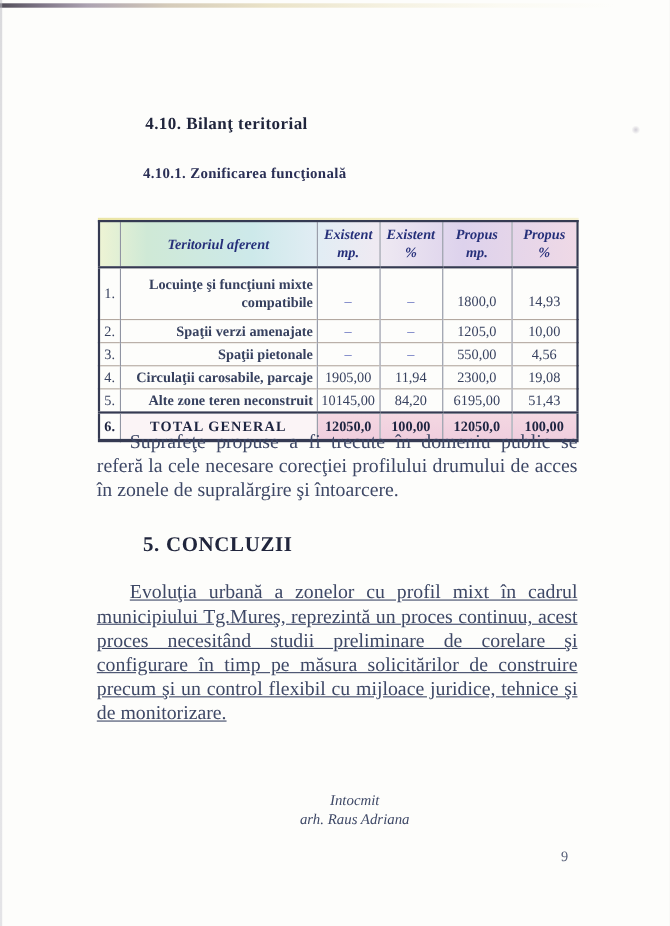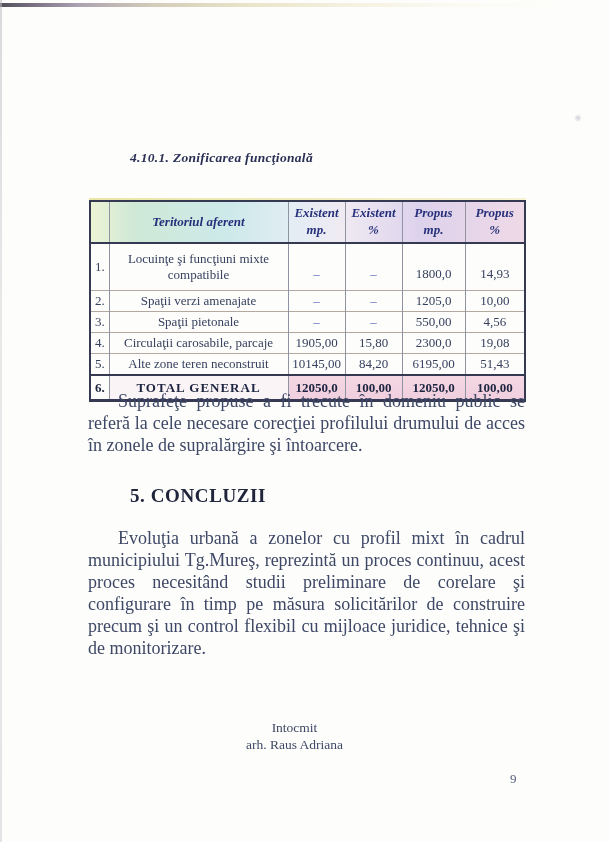--- a/index.html
+++ b/index.html
@@ -28,21 +28,21 @@
     opacity:.45;
   }
   
   .h-section{
     position:absolute;left:132px;top:104px;
     font-size:15.5px;font-weight:bold;letter-spacing:.4px;
     color:var(--heading-text,#20253c);
   }
   .h-subsection{
     position:absolute;left:130px;top:150px;
-    font-size:13.5px;font-weight:bold;font-style:italic;letter-spacing:.3px;
+    font-size:13.5px;font-weight:bold;letter-spacing:.3px;
     color:var(--subheading-text,#2a2f55);
   }
   .h-conclusions{
     position:absolute;left:130px;top:485px;
     font-size:19px;font-weight:bold;letter-spacing:.6px;
     color:var(--heading-text,#20253c);
   }
   
   .tbl-wrap{position:absolute;left:89px;top:198px;}
   .tbl-wrap::before{ 
@@ -82,61 +82,63 @@
   }
   table.territorial th{
     font-weight:bold;font-style:italic;
     color:var(--header-text,#26307a);
     text-align:center;vertical-align:middle;
     height:38px;line-height:1.3;
     border-top:none;
   }
   table.territorial thead th{border-bottom:2px solid var(--border-dark,#353a52);}
   td.num{ text-align:center;height:18px;}
-  td.label{ text-align:center;padding-left:5px;}
+  td.label{ text-align:right;padding-left:5px;font-weight:bold;}
   td.val{ text-align:center;}
   tr.tall td{height:37px;}
   tr.tall td.val{vertical-align:bottom;padding-bottom:8px;}
   td .dash{color:var(--dash-color,#5663b8);}
   tr.total td{
     border-top:2px solid var(--border-dark,#353a52);
     height:21px;font-weight:bold;
     color:var(--total-text,#1d2440);
   }
   tr.total td.label{text-align:center;letter-spacing:1px;background:#fbf4f6;margin-left:40px;}
   tr.total td.val{background:linear-gradient(180deg,var(--total-pink,#f4d8e2),#f0cede);}
   
   .para{
     position:absolute;left:88px;width:437px;
     font-size:18px;line-height:22px;
     text-align:justify;text-indent:30px;
     color:var(--body-text,#3e4866);
   }
   .para-surfaces{top:390px;}
-  .para-conclusions{top:527px;}
+  .para-conclusions{top:527px;text-decoration:underline;}
   
   .signature{
-    position:absolute;left:76px;top:719px;width:437px;
+    position:absolute;left:104px;top:719px;width:437px;
     text-align:center;font-size:13.5px;line-height:17px;
     color:var(--body-text,#3e4866);
+    font-style:italic;
   }
   .page-number{
     position:absolute;left:510px;top:771px;
     font-size:13px;color:#575f78;
   }
 </style>
 </head>
 <body>
 
 <div class="page">
 
   <div class="scan-top"></div>
   <div class="scan-left"></div>
   <div class="scan-smudge"></div>
 
+  <div class="h-section">4.10. Bilanţ teritorial</div>
   <div class="h-subsection">4.10.1. Zonificarea funcţională</div>
 
   <div class="tbl-wrap">
     <table class="territorial">
       <colgroup>
         <col class="c-num">
           <col class="c-label">
           <col class="c-emp">
           <col class="c-epct">
           <col class="c-pmp">
@@ -188,21 +190,21 @@
           <td class="label">Spaţii pietonale</td>
           <td class="val"><span class="dash">–</span></td>
           <td class="val"><span class="dash">–</span></td>
           <td class="val">550,00</td>
           <td class="val">4,56</td>
         </tr>
         <tr>
           <td class="num">4.</td>
           <td class="label">Circulaţii carosabile, parcaje</td>
           <td class="val">1905,00</td>
-          <td class="val">15,80</td>
+          <td class="val">11,94</td>
           <td class="val">2300,0</td>
           <td class="val">19,08</td>
         </tr>
         <tr>
           <td class="num">5.</td>
           <td class="label">Alte zone teren neconstruit</td>
           <td class="val">10145,00</td>
           <td class="val">84,20</td>
           <td class="val">6195,00</td>
           <td class="val">51,43</td>

